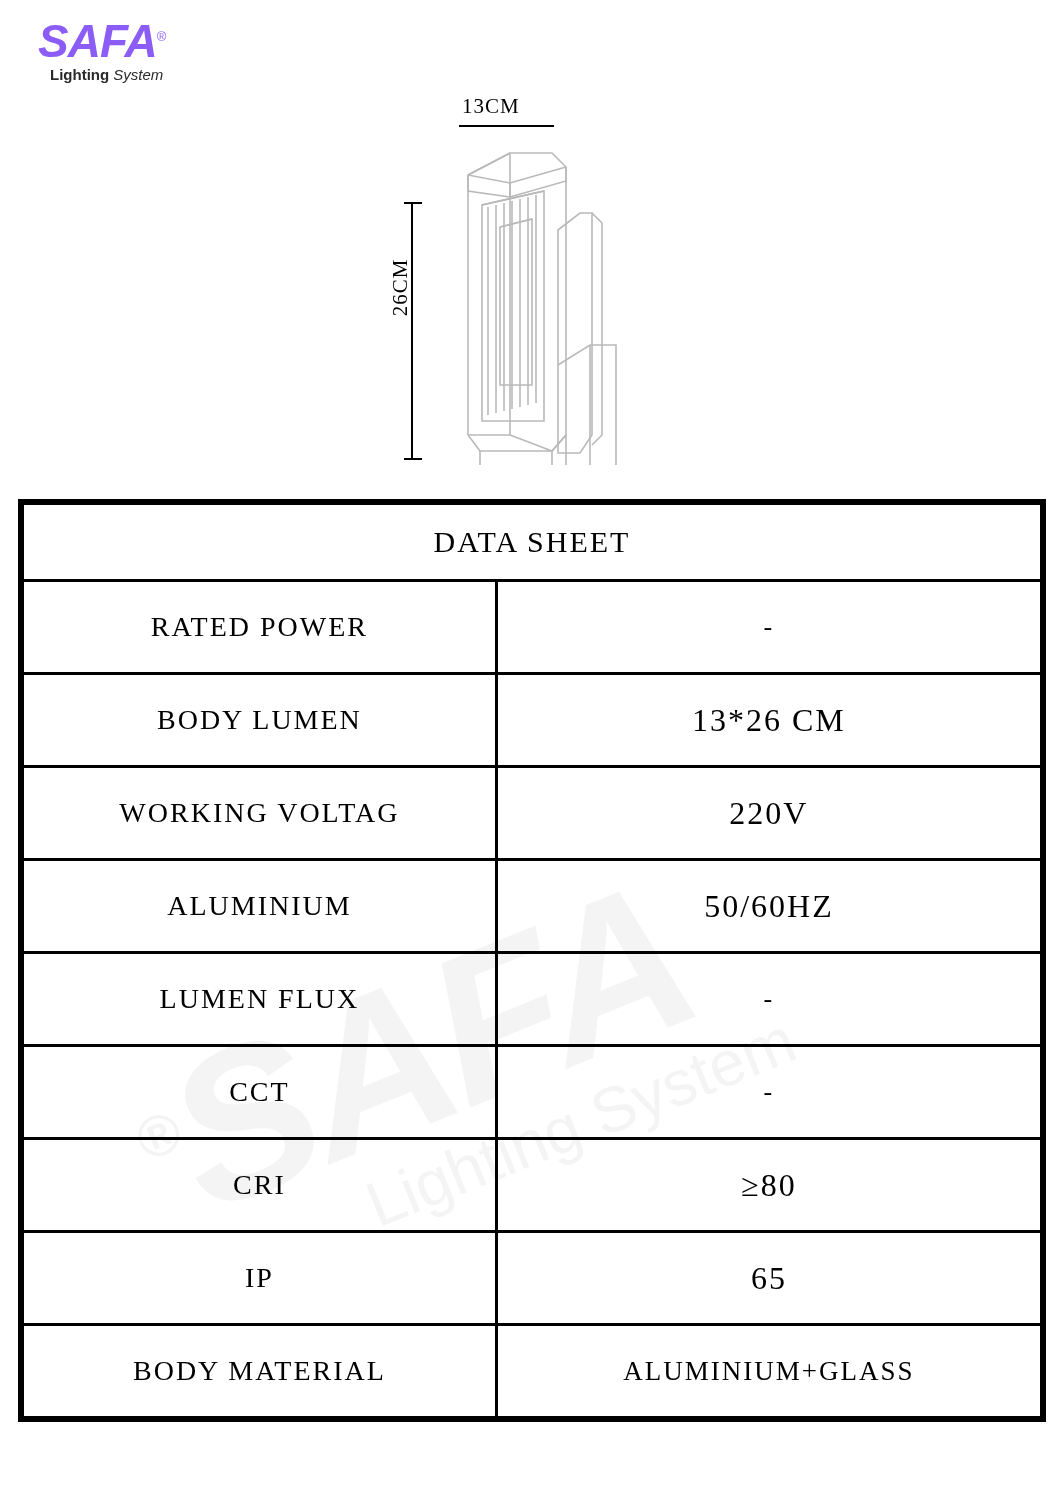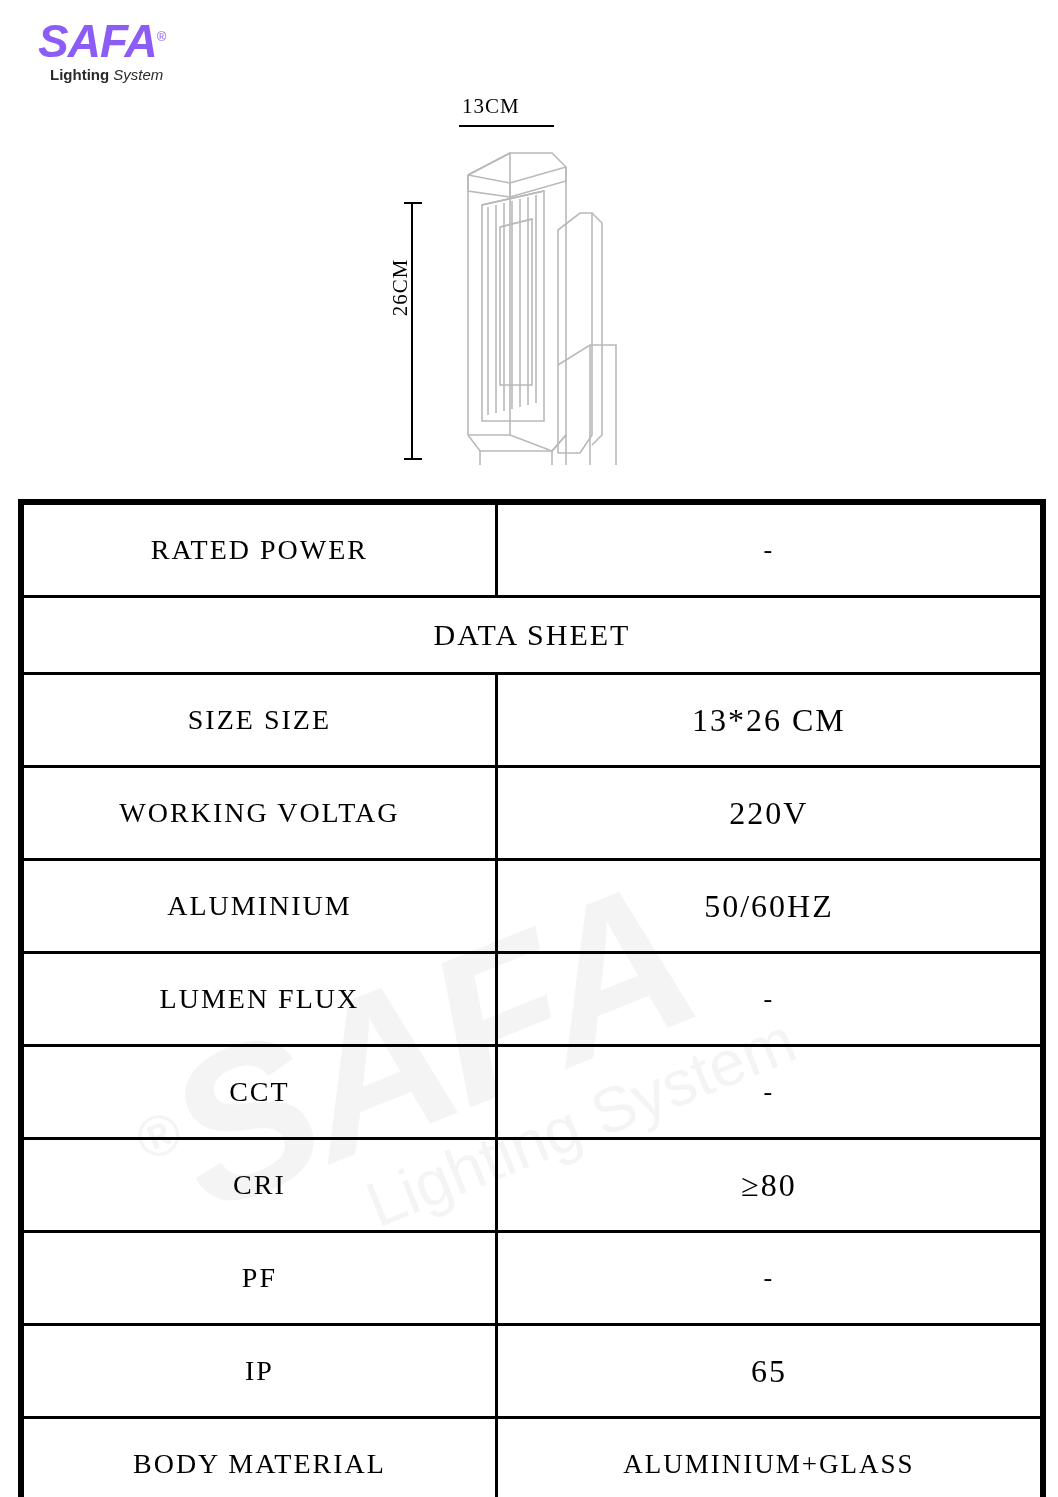--- a/index.html
+++ b/index.html
@@ -263,28 +263,28 @@
       <path d="M112 316 L126 300"></path>
       <path d="M112 348 L126 332 L126 300"></path>
     </g>
   </svg>
 </div>
 
 <div class="sheet">
   <table class="sheet-table">
     <tbody>
       <tr>
+        <td class="sheet-title" colspan="2">DATA SHEET</td>
+      </tr>
+      <tr>
         <td class="row-label">RATED POWER</td>
         <td class="row-value value-dash">-</td>
       </tr>
       <tr>
-        <td class="sheet-title" colspan="2">DATA SHEET</td>
-      </tr>
-      <tr>
-        <td class="row-label">SIZE SIZE</td>
+        <td class="row-label">BODY LUMEN</td>
         <td class="row-value">13*26 CM</td>
       </tr>
       <tr>
         <td class="row-label">WORKING VOLTAG</td>
         <td class="row-value">220V</td>
       </tr>
       <tr>
         <td class="row-label">ALUMINIUM</td>
         <td class="row-value">50/60HZ</td>
       </tr>
@@ -292,24 +292,20 @@
         <td class="row-label">LUMEN FLUX</td>
         <td class="row-value value-dash">-</td>
       </tr>
       <tr>
         <td class="row-label">CCT</td>
         <td class="row-value value-dash">-</td>
       </tr>
       <tr>
         <td class="row-label">CRI</td>
         <td class="row-value">≥80</td>
-      </tr>
-      <tr>
-        <td class="row-label">PF</td>
-        <td class="row-value value-dash">-</td>
       </tr>
       <tr>
         <td class="row-label">IP</td>
         <td class="row-value">65</td>
       </tr>
       <tr>
         <td class="row-label">BODY MATERIAL</td>
         <td class="row-value mat-value">ALUMINIUM+GLASS</td>
       </tr>
     </tbody>

